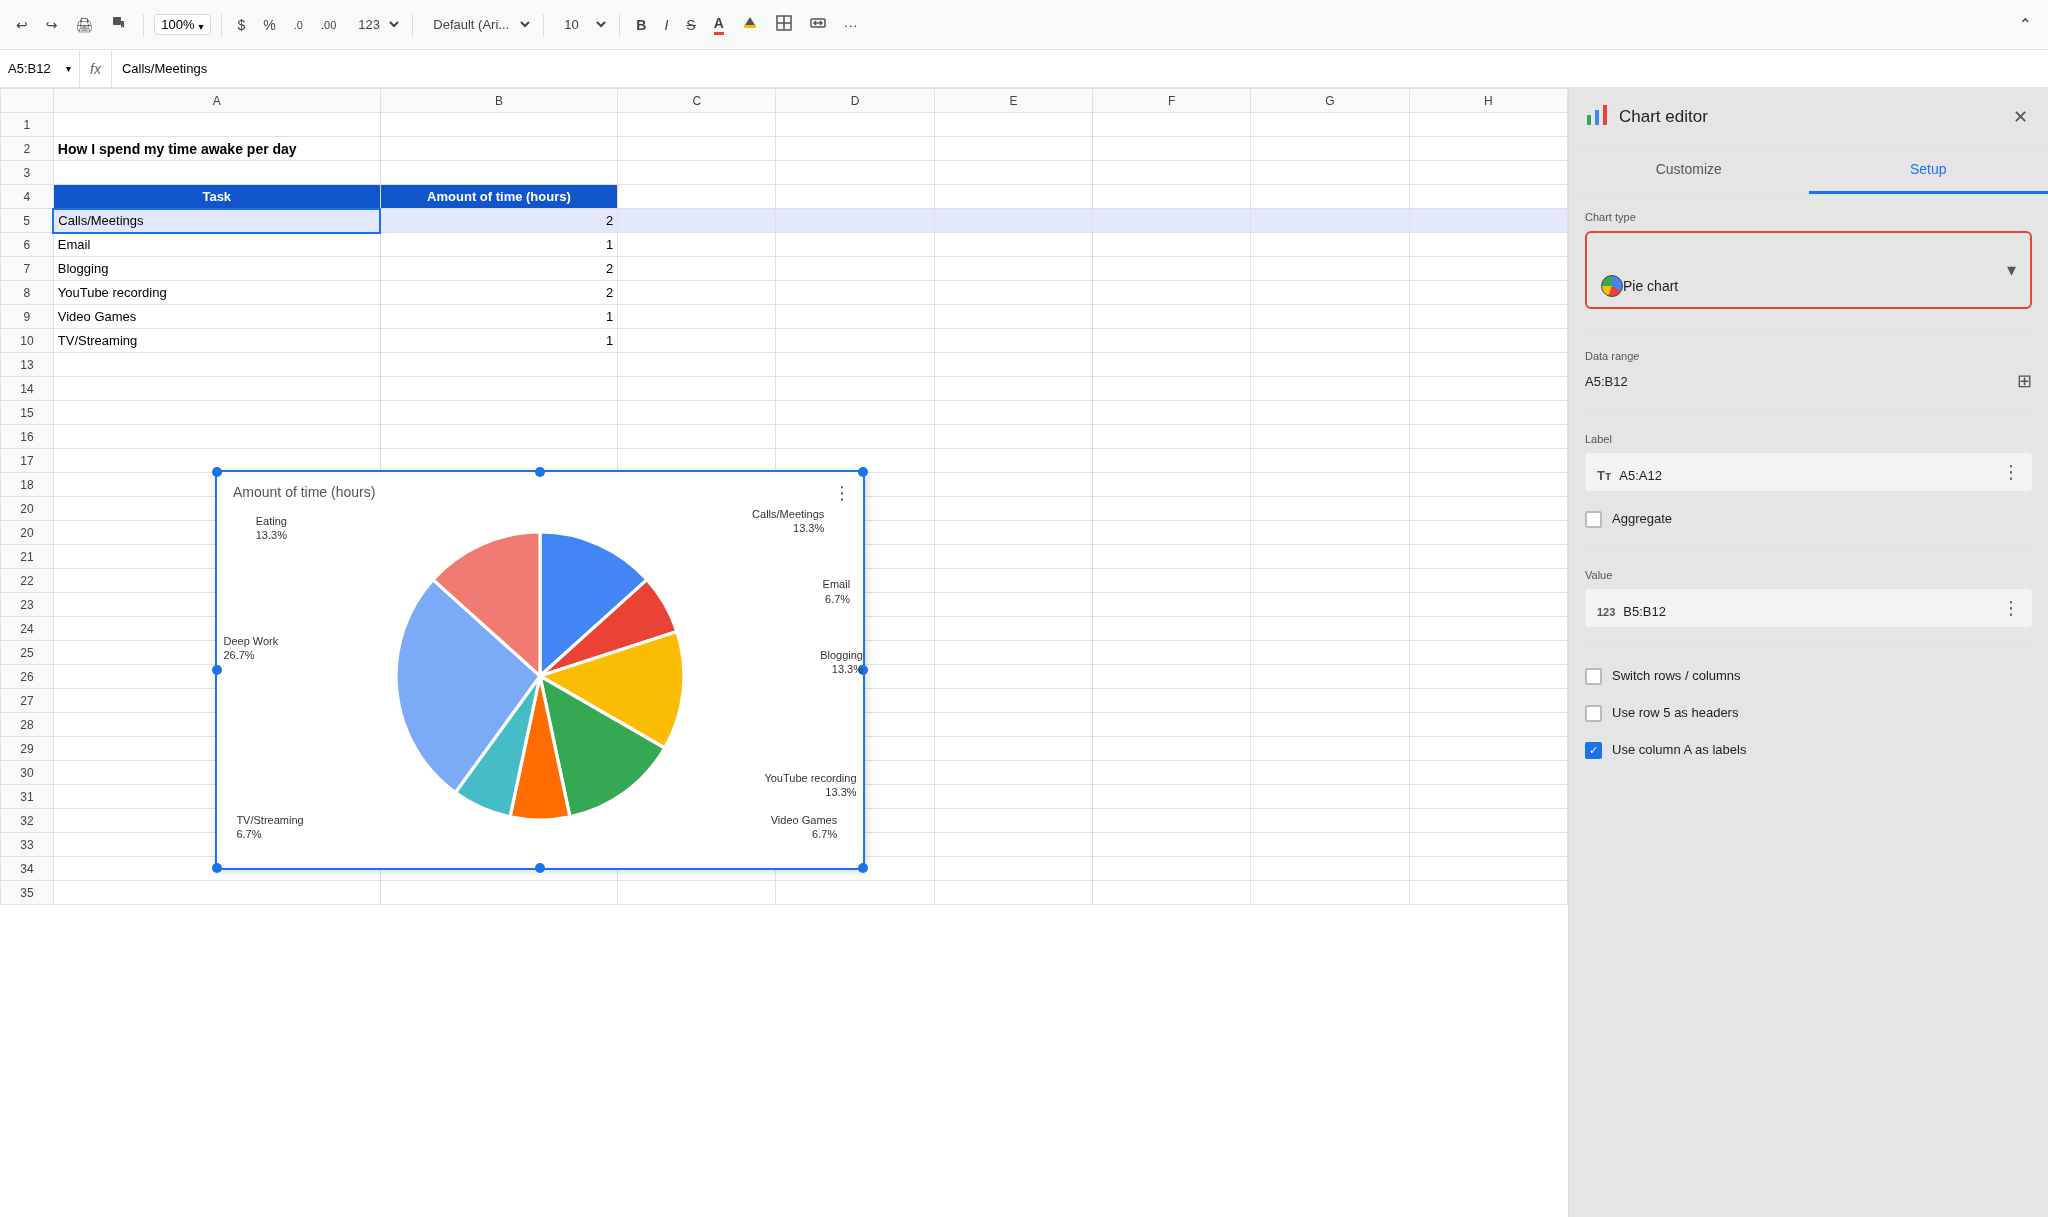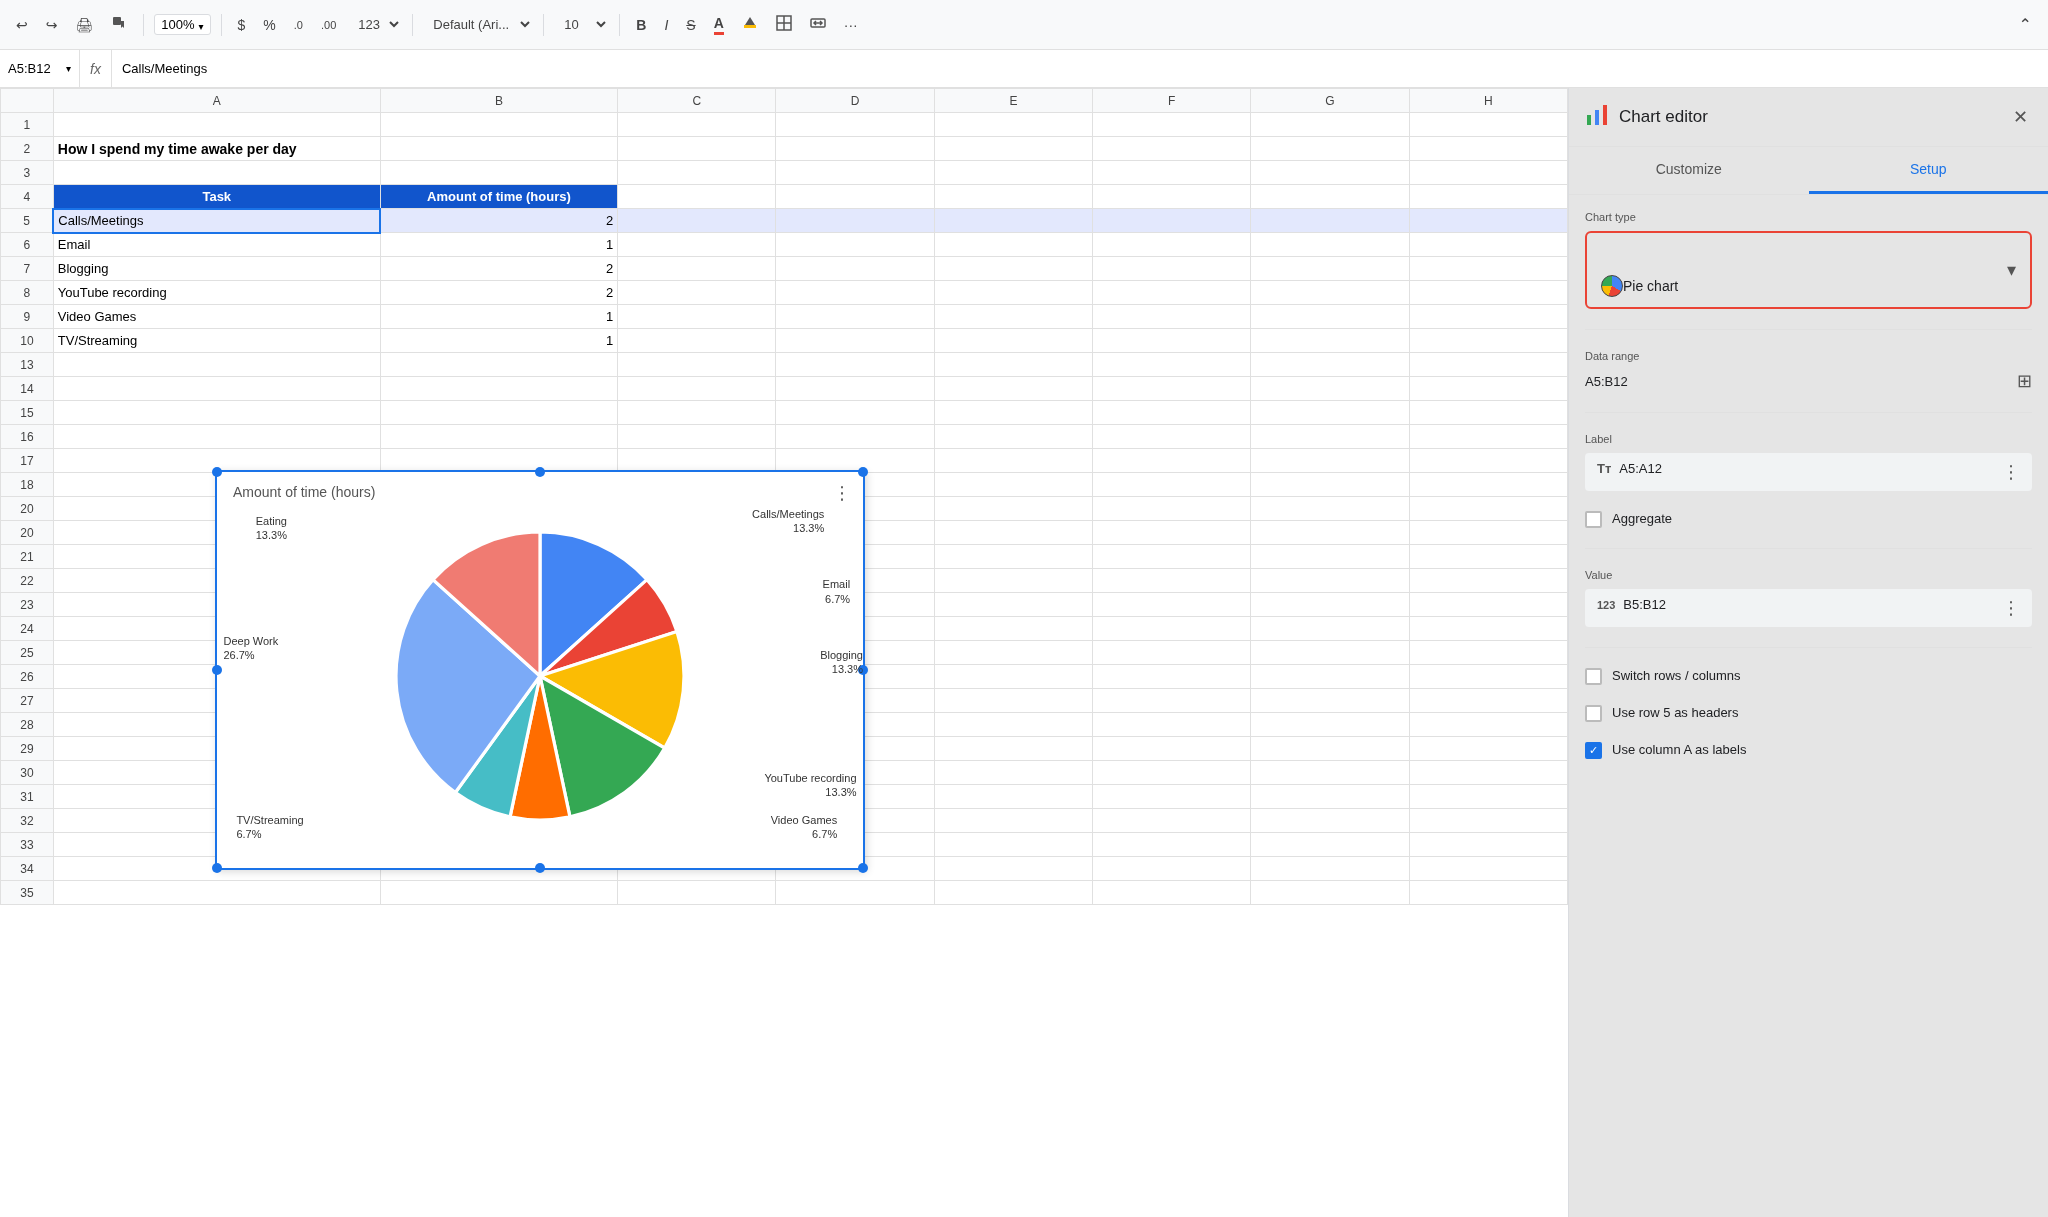--- a/index.html
+++ b/index.html
@@ -293,21 +293,21 @@
       align-items: center;
       justify-content: space-between;
     }
     .data-range-val {
       font-size: 13px;
       color: #202124;
     }
     .grid-icon { font-size: 18px; color: #555; }
     .series-row {
       display: flex;
-      align-items: flex-start;
+      align-items: flex-end;
       justify-content: space-between;
       background: #f1f3f4;
       border-radius: 4px;
       padding: 8px 12px;
     }
     .series-inner {
       display: flex;
       align-items: center;
       gap: 8px;
       font-size: 13px;

